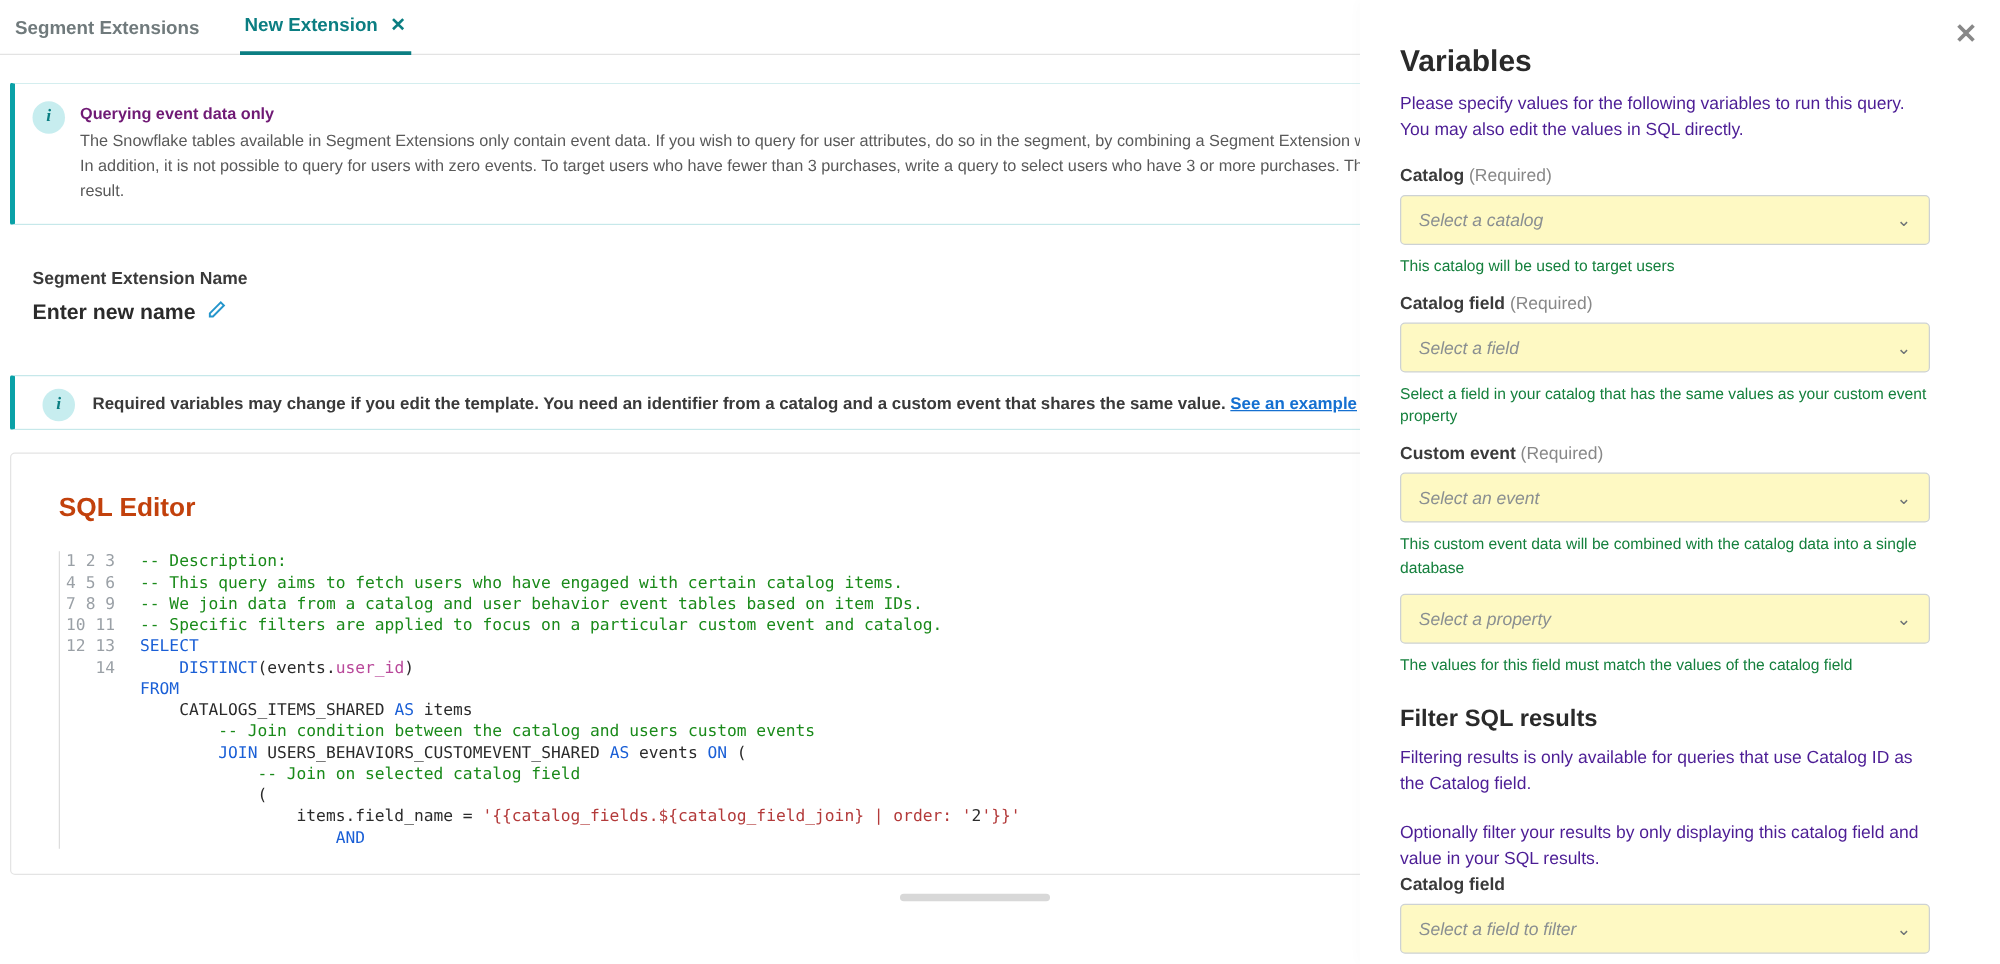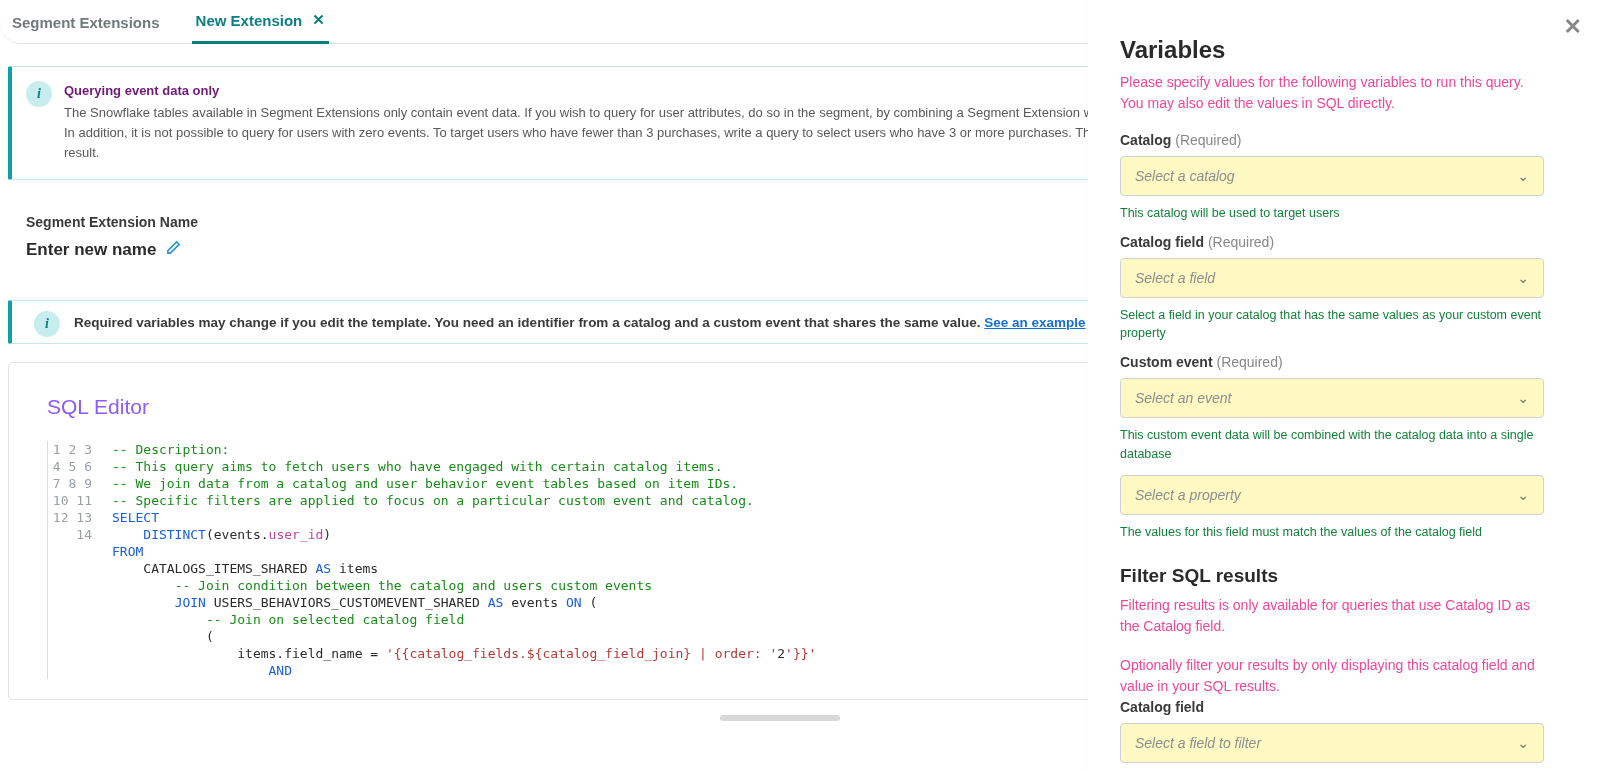--- a/index.html
+++ b/index.html
@@ -18,21 +18,20 @@
       left: 0; top: 0; right: 0; bottom: 0;
       padding: 0;
     }
     .tabs {
       display: flex;
       gap: 28px;
       padding: 0 8px;
       border-bottom: 1px solid #e3e3e3;
       height: 44px;
       align-items: flex-end;
-      border-radius: 21px;
     }
     .tab {
       padding: 0 4px 12px 4px;
       font-size: 15px;
       font-weight: 600;
       color: #707a7c;
       cursor: pointer;
       position: relative;
       display: flex;
       align-items: center;
@@ -123,23 +122,23 @@
       text-decoration: underline;
       font-weight: 600;
     }
     .sql-editor-card {
       margin: 18px 8px 0 8px;
       border: 1px solid #e4e4e4;
       border-radius: 4px;
       padding: 32px 38px 20px 38px;
     }
     .sql-title {
-      font-weight: 400;
+      font-weight: 700;
       font-size: 21px;
-      color: #8b5cf6;
+      color: #c2410c;
       margin-bottom: 22px;
     }
     .editor {
       border-left: 1px solid #ddd;
       font-family: ui-monospace, SFMono-Regular, Menlo, Consolas, monospace;
       font-size: 13px;
       line-height: 17px;
       display: flex;
     }
     .gutter {
@@ -194,21 +193,21 @@
       margin: 18px 0 8px 0;
     }
     .sb-h2 {
       font-weight: 800;
       font-size: 19px;
       color: #2a2a2a;
       margin: 24px 0 8px 0;
     }
     .sb-desc {
       font-size: 14px;
-      color: #ec4899;
+      color: #4c1d95;
       line-height: 1.5;
       margin-bottom: 18px;
     }
     .field-block { margin-bottom: 12px; }
     .field-label {
       font-weight: 700;
       font-size: 14px;
       color: #3a3a3a;
       margin-bottom: 8px;
     }

